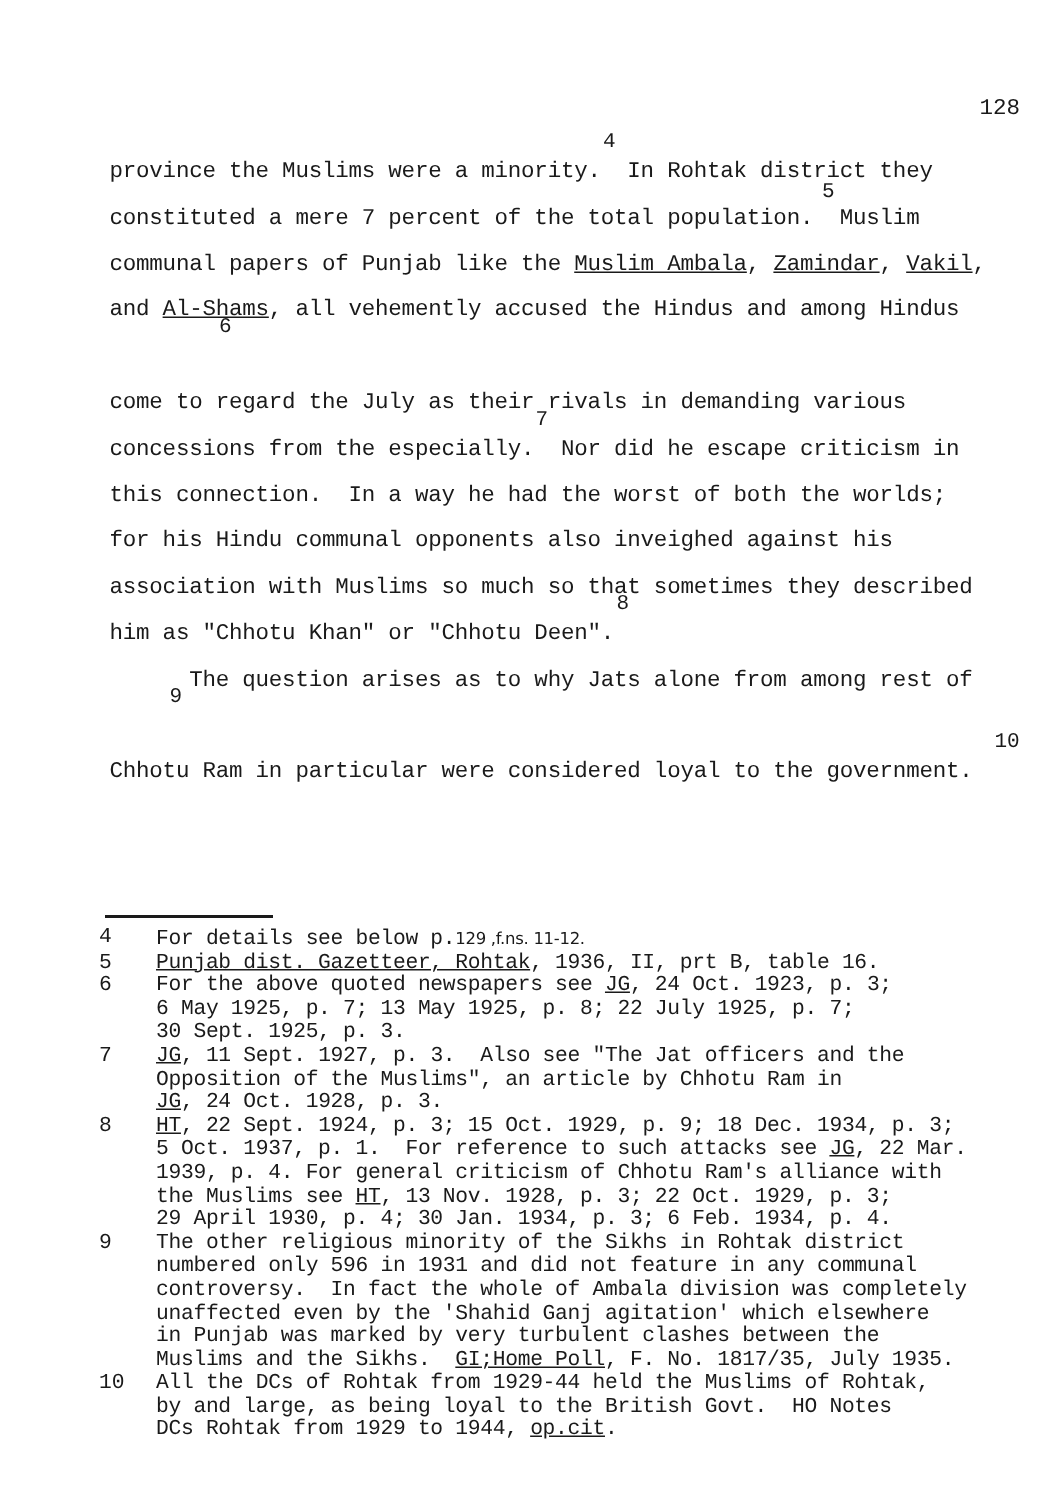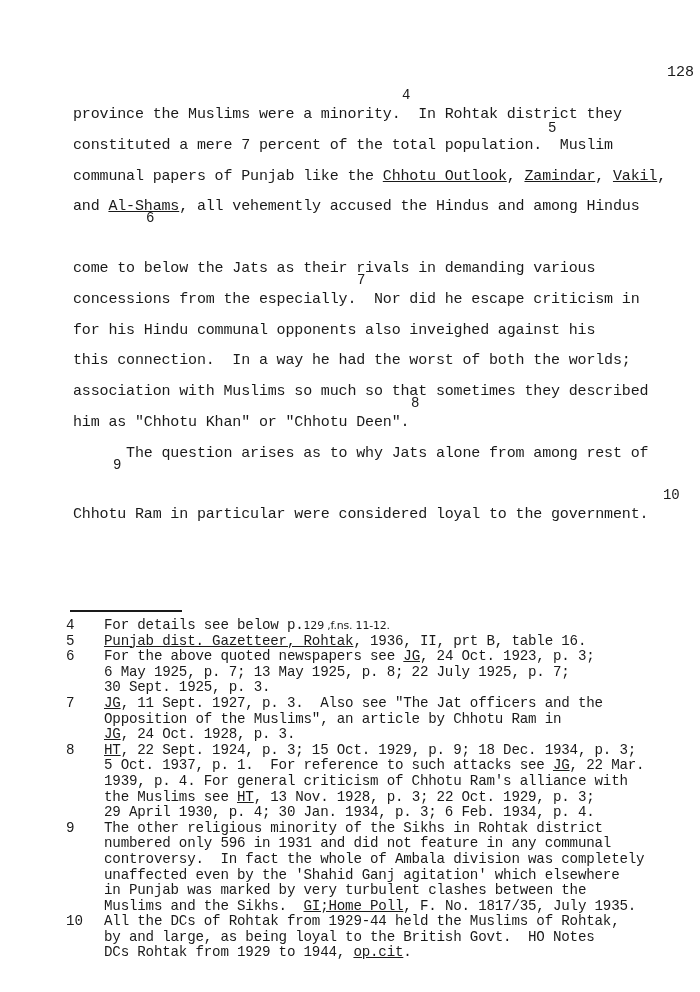--- a/index.html
+++ b/index.html
@@ -2,21 +2,21 @@
 <html><head>
 <meta charset="utf-8">
 <style>
   html, body { margin: 0; padding: 0; background: #ffffff; }
   body {
     width: 700px; height: 992px; position: relative; overflow: hidden;
     font-family: "Liberation Mono", "DejaVu Sans Mono", monospace;
     color: #1a1a1a;
   }
   .page-number {
-    position: absolute; top: 64px; right: 6px;
+    position: absolute; top: 64px; right: 20px;
     font-size: 15px;
   }
   .body-text { position: absolute; left: 73px; top: 100px; width: 620px; }
   .line {
     position: relative; height: 30.8px; line-height: 30.8px;
     font-size: 15px; white-space: pre; letter-spacing: -0.15px;
   }
   .sup {
     position: absolute; font-size: 14px; line-height: 14px;
   }
@@ -31,27 +31,27 @@
   .hand { font-family: "DejaVu Sans", sans-serif; font-size: 11px; }
 </style>
 </head>
 <body>
 
 <div class="page-number">128</div>
 
 <div class="body-text">
   <div class="line"><span>province the Muslims were a minority.  In Rohtak district they</span><span class="sup" style="left:329px;top:-12px;">4</span></div>
   <div class="line"><span>constituted a mere 7 percent of the total population.  Muslim</span><span class="sup" style="left:475px;top:-10px;">5</span></div>
-  <div class="line"><span>communal papers of Punjab like the </span><span class="u">Chhotu Outlook</span>, <span class="u">Zamindar</span>, <span class="u">Vakil</span>,</div>
+  <div class="line"><span>communal papers of Punjab like the </span><span class="u">Muslim Ambala</span>, <span class="u">Zamindar</span>, <span class="u">Vakil</span>,</div>
   <div class="line"><span>and </span><span class="u">Al-Shams</span><span>, all vehemently accused the Hindus and among Hindus</span></div>
   <div class="line"><span class="sup" style="left:73px;top:-12px;">6</span></div>
-  <div class="line"><span>come to below the Jats as their rivals in demanding various</span></div>
+  <div class="line"><span>come to regard the July as their rivals in demanding various</span></div>
   <div class="line"><span>concessions from the especially.  Nor did he escape criticism in</span><span class="sup" style="left:284px;top:-12px;">7</span></div>
+  <div class="line"><span>this connection.  In a way he had the worst of both the worlds;</span></div>
   <div class="line"><span>for his Hindu communal opponents also inveighed against his</span></div>
-  <div class="line"><span>this connection.  In a way he had the worst of both the worlds;</span></div>
   <div class="line"><span>association with Muslims so much so that sometimes they described</span></div>
   <div class="line"><span>him as "Chhotu Khan" or "Chhotu Deen".</span><span class="sup" style="left:338px;top:-12px;">8</span></div>
   <div class="line"><span>      The question arises as to why Jats alone from among rest of</span></div>
   <div class="line"><span class="sup" style="left:40px;top:-12px;">9</span></div>
   <div class="line"><span>Chhotu Ram in particular were considered loyal to the government.</span><span class="sup" style="left:590px;top:-12px;">10</span></div>
 </div>
 
 <div class="rule"></div>
 
 <div class="notes">

